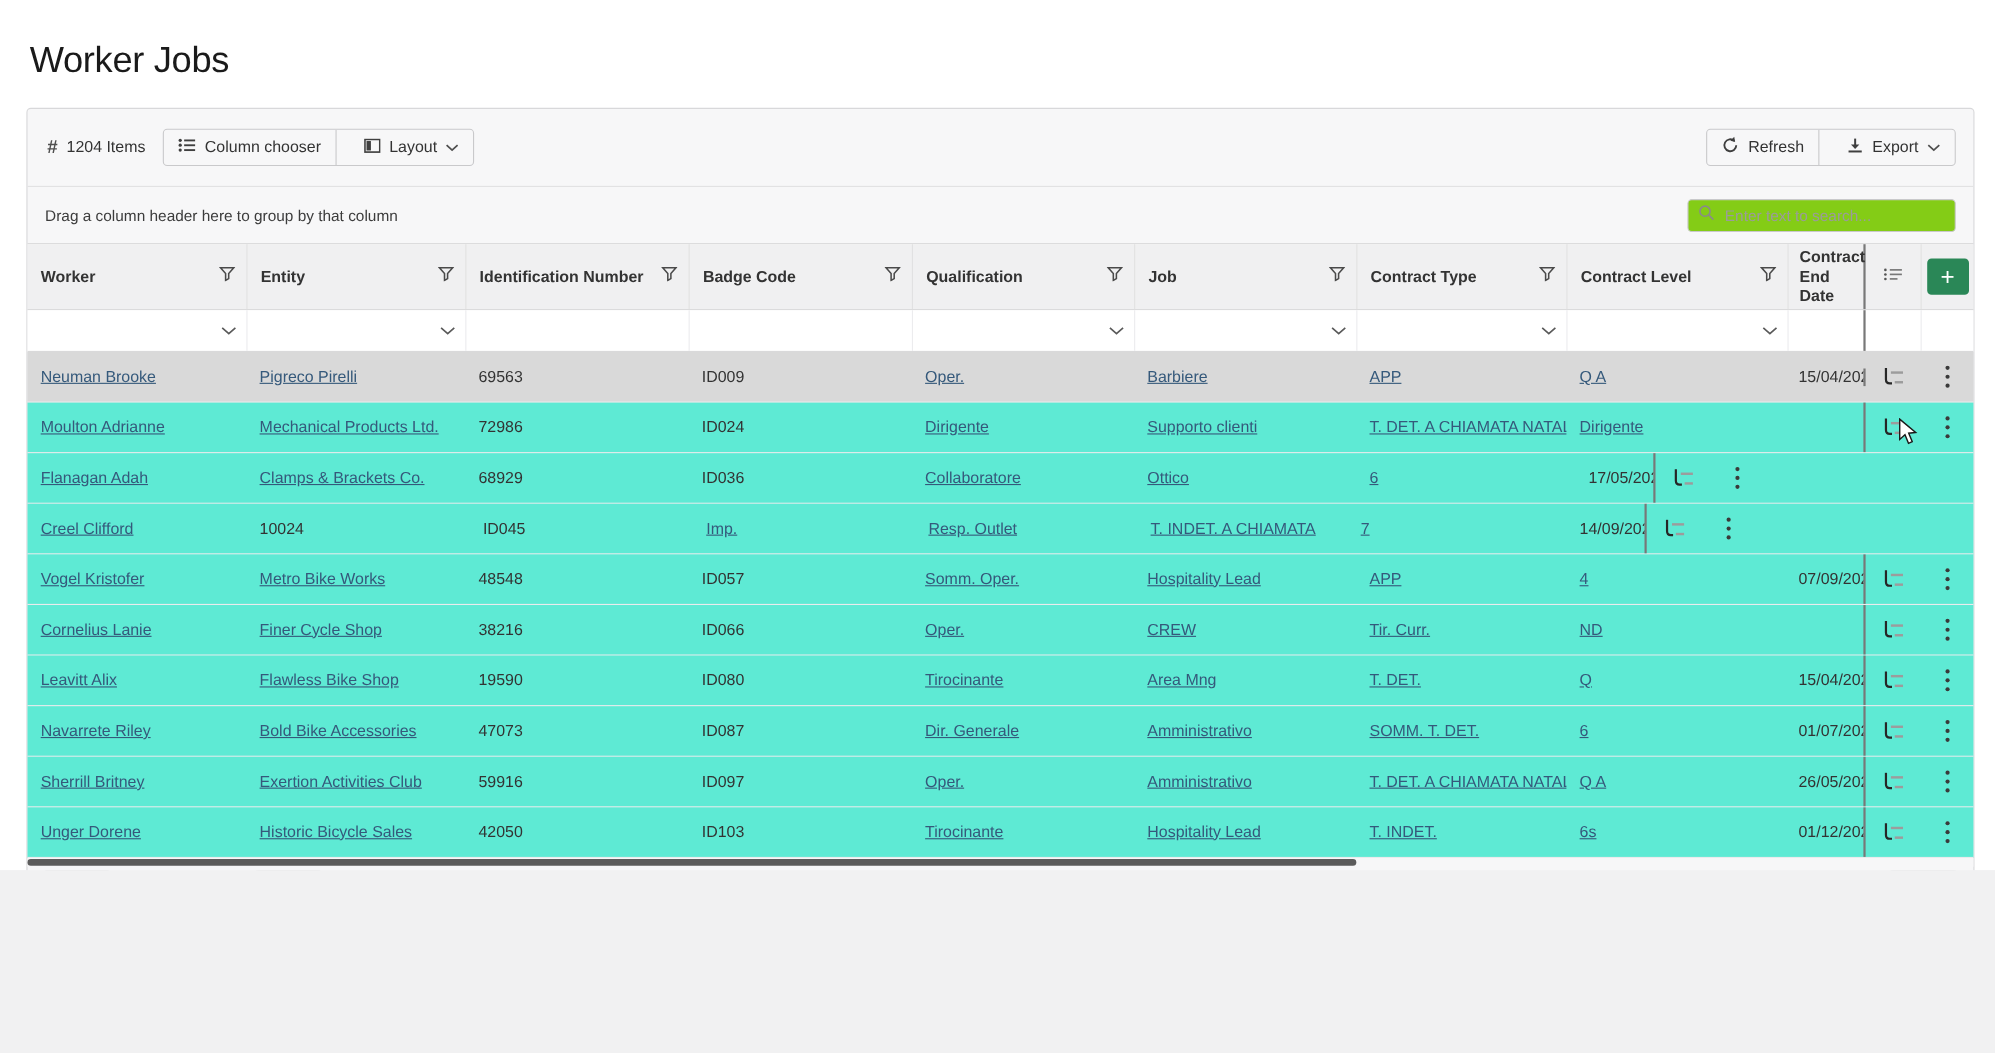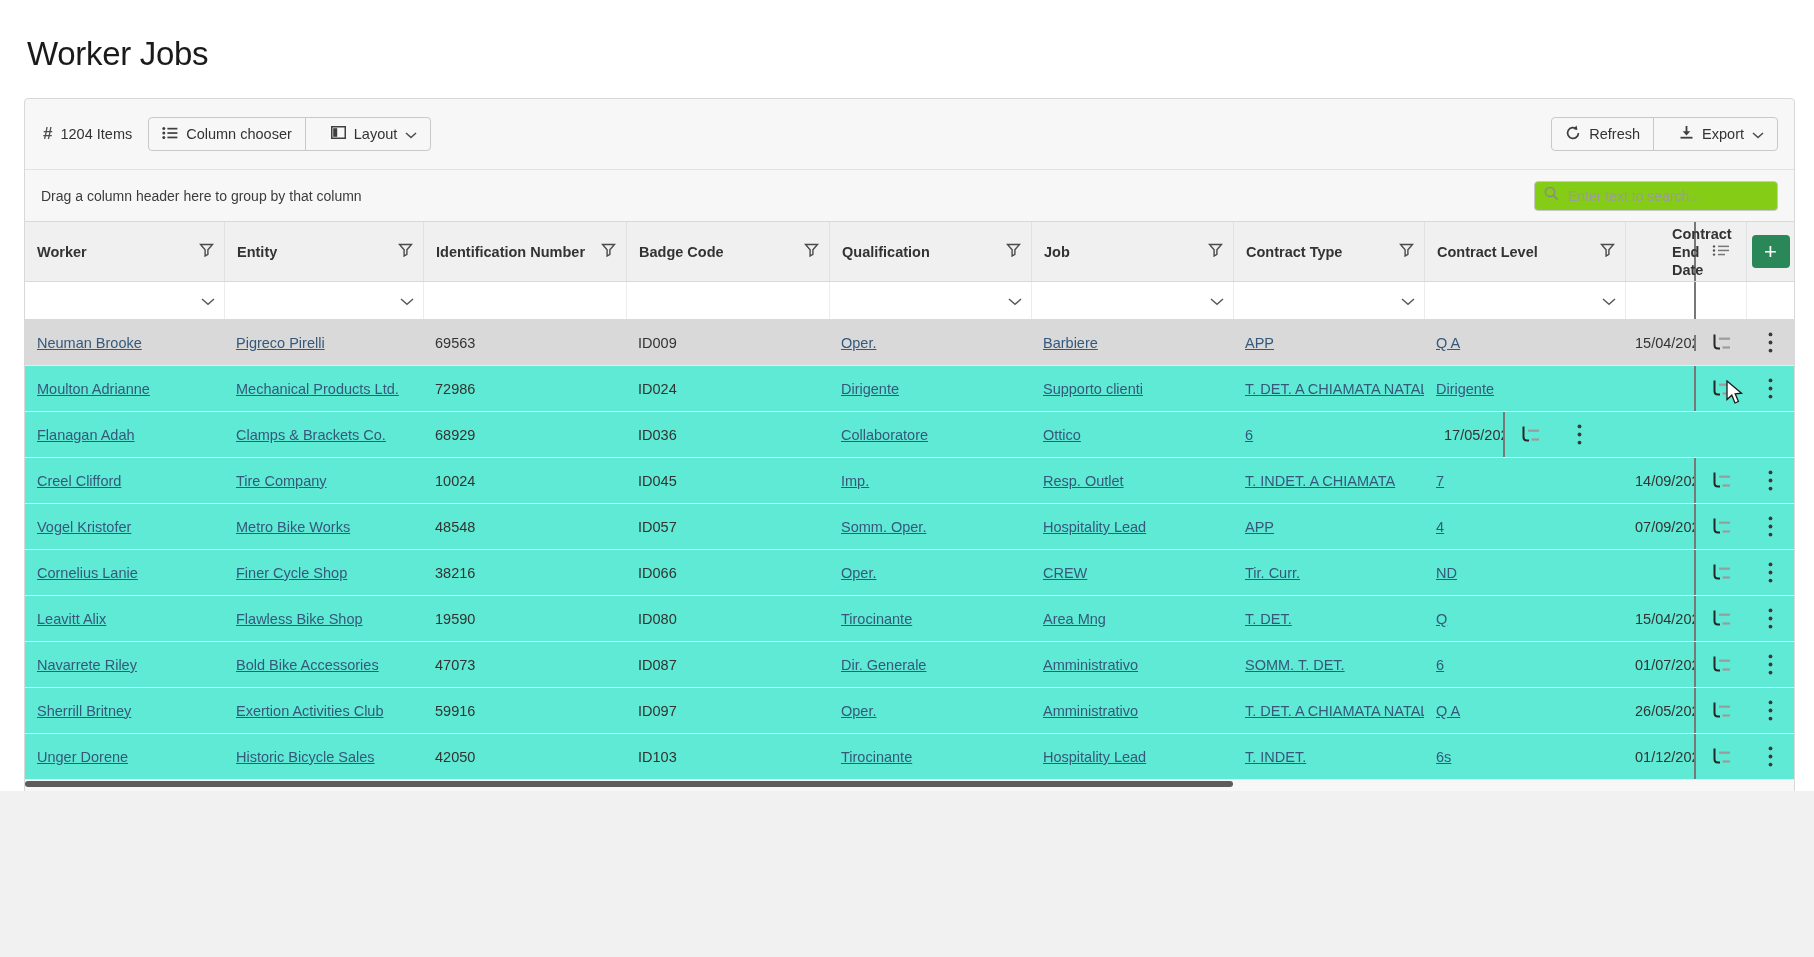--- a/index.html
+++ b/index.html
@@ -178,21 +178,21 @@
             <path d="M1.5 1.5 h12 l-4.6 5.2 v4.6 l-2.8 1.7 v-6.3 z" fill="none" stroke="#4a4a4a" stroke-width="1.4"></path>
           </svg></span>
       </div>
     <div class="hcell w7">
         <span class="hlabel">Contract Level</span>
         <span><svg width="15" height="14" viewBox="0 0 15 14">
             <path d="M1.5 1.5 h12 l-4.6 5.2 v4.6 l-2.8 1.7 v-6.3 z" fill="none" stroke="#4a4a4a" stroke-width="1.4"></path>
           </svg></span>
       </div>
     <div class="hcell w8 dark-r">
-        <span class="hlabel" style="white-space:normal;margin-left:36px;">Contract End Date</span>
+        <span class="hlabel" style="white-space:normal;">Contract End Date</span>
       </div>
     <div class="hcell w9" style="justify-content:center;">
         <span><svg width="18" height="13" viewBox="0 0 18 13">
             <circle cx="2" cy="2.4" r="1.2" fill="#555"></circle>
             <circle cx="2" cy="6.5" r="1.2" fill="#555"></circle>
             <circle cx="2" cy="10.6" r="1.2" fill="#555"></circle>
             <rect x="6" y="1.6" width="11" height="1.5" fill="#777"></rect>
             <rect x="6" y="5.7" width="11" height="1.5" fill="#777"></rect>
             <rect x="6" y="9.8" width="7" height="1.5" fill="#777"></rect>
           </svg></span>
@@ -312,21 +312,20 @@
         <span class="cell w10">
           <svg width="5" height="21" viewBox="0 0 5 21">
             <circle cx="2.5" cy="2.4" r="1.9" fill="#3a3a3a"></circle>
             <circle cx="2.5" cy="10.5" r="1.9" fill="#3a3a3a"></circle>
             <circle cx="2.5" cy="18.6" r="1.9" fill="#3a3a3a"></circle>
           </svg>
         </span>
       </div>
       <div class="row">
         <a href="#" class="cell cell-link w0">Creel Clifford</a>
-        <a href="#" class="cell cell-link w1">Tire Company</a>
         <span class="cell w2">10024</span>
         <span class="cell w3">ID045</span>
         <a href="#" class="cell cell-link w4">Imp.</a>
         <a href="#" class="cell cell-link w5">Resp. Outlet</a>
         <a href="#" class="cell cell-link w6">T. INDET. A CHIAMATA</a>
         <a href="#" class="cell cell-link w7">7</a>
         <span class="cell w8 dark-r">14/09/2022</span>
         <span class="cell w9">
           <svg width="22" height="17" viewBox="0 0 22 17">
             <path d="M4.5 0.5 V11 q0 3.5 3.5 3.5 H10" fill="none" stroke="#262626" stroke-width="2"></path>

